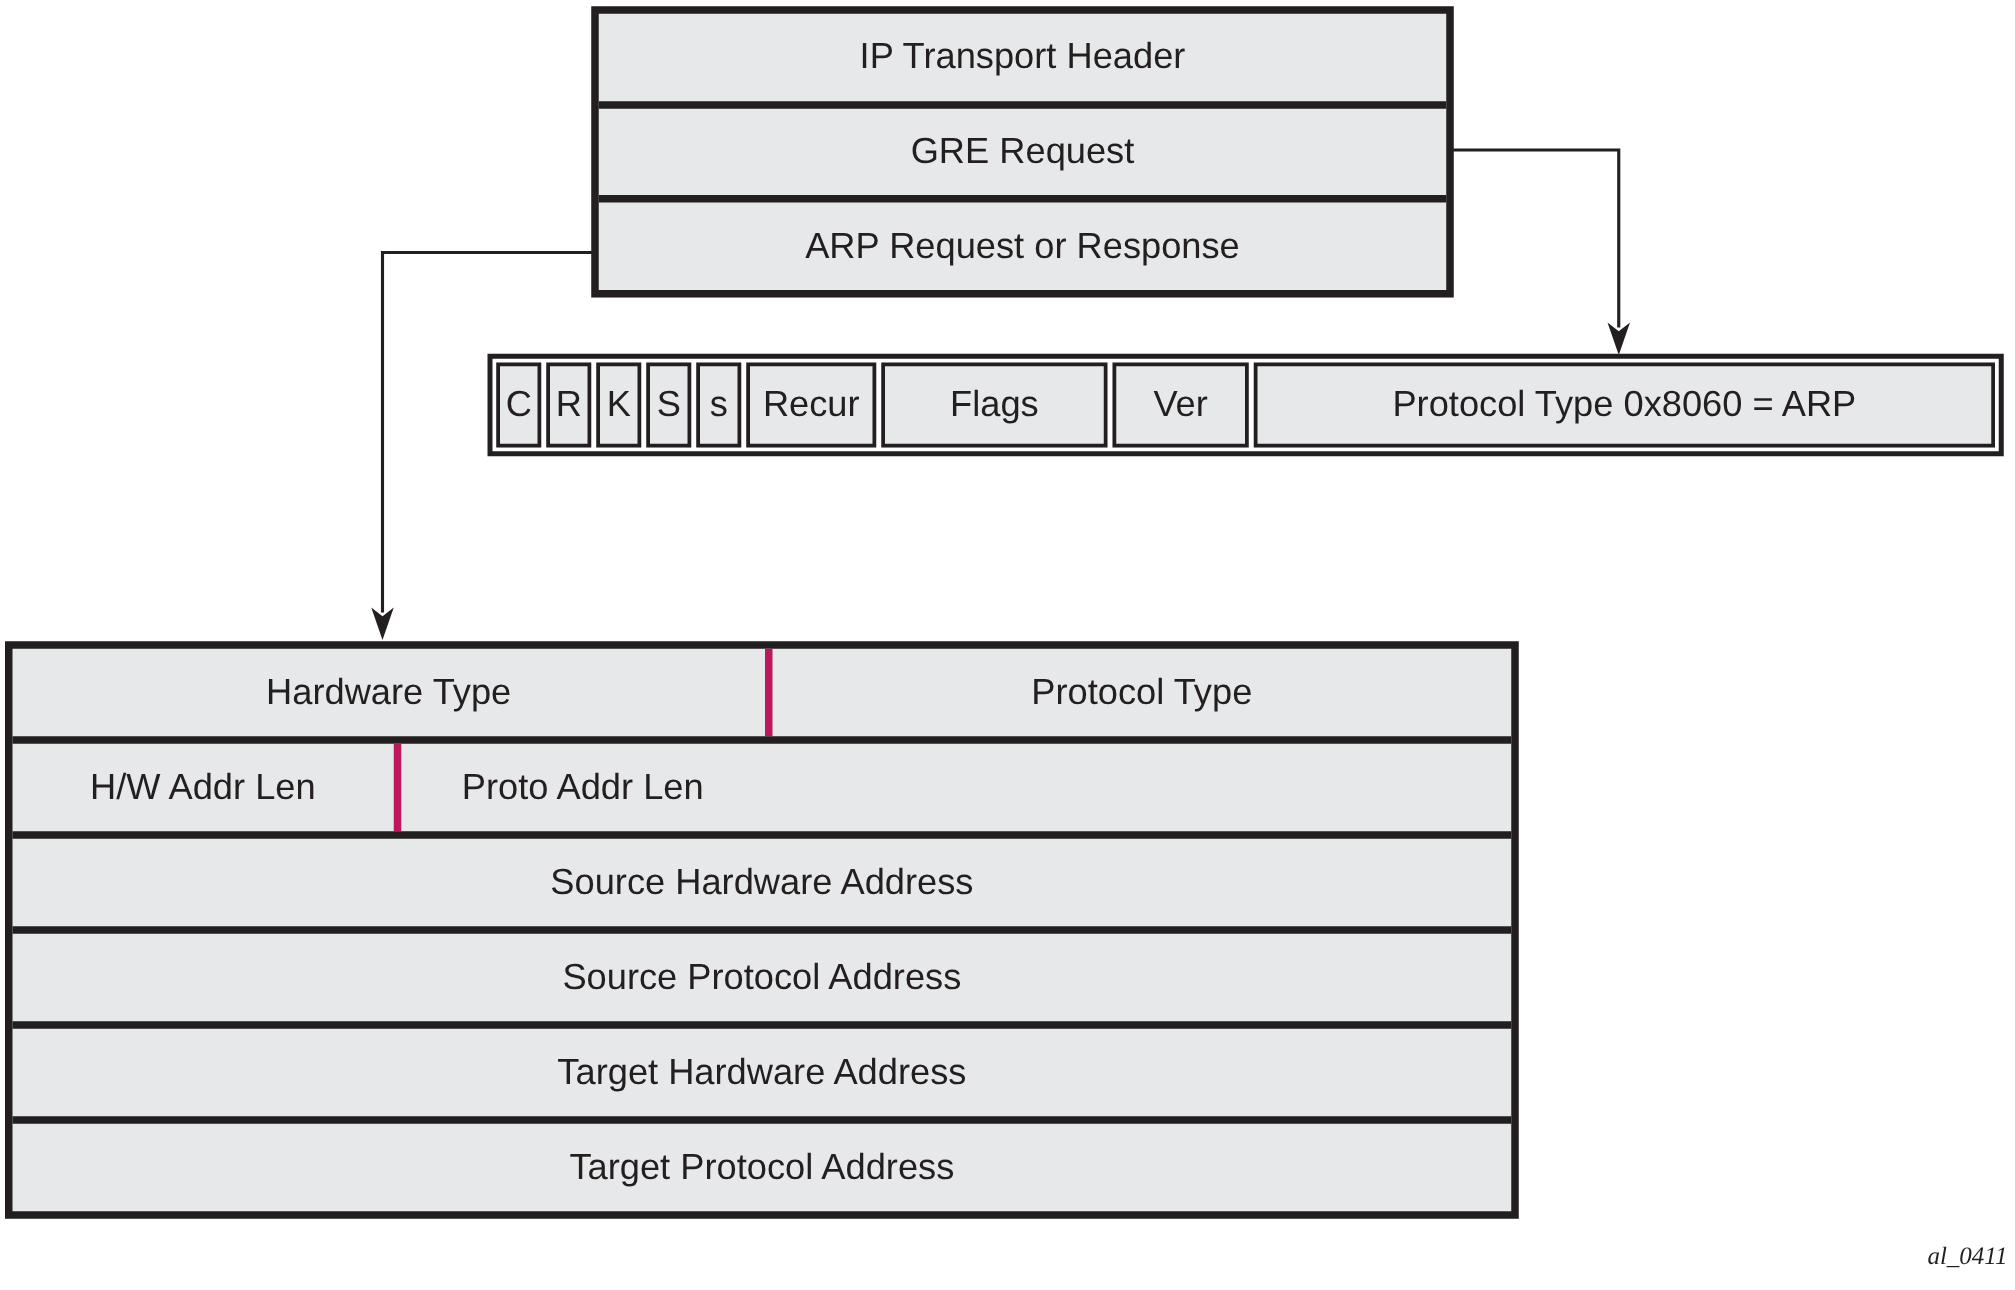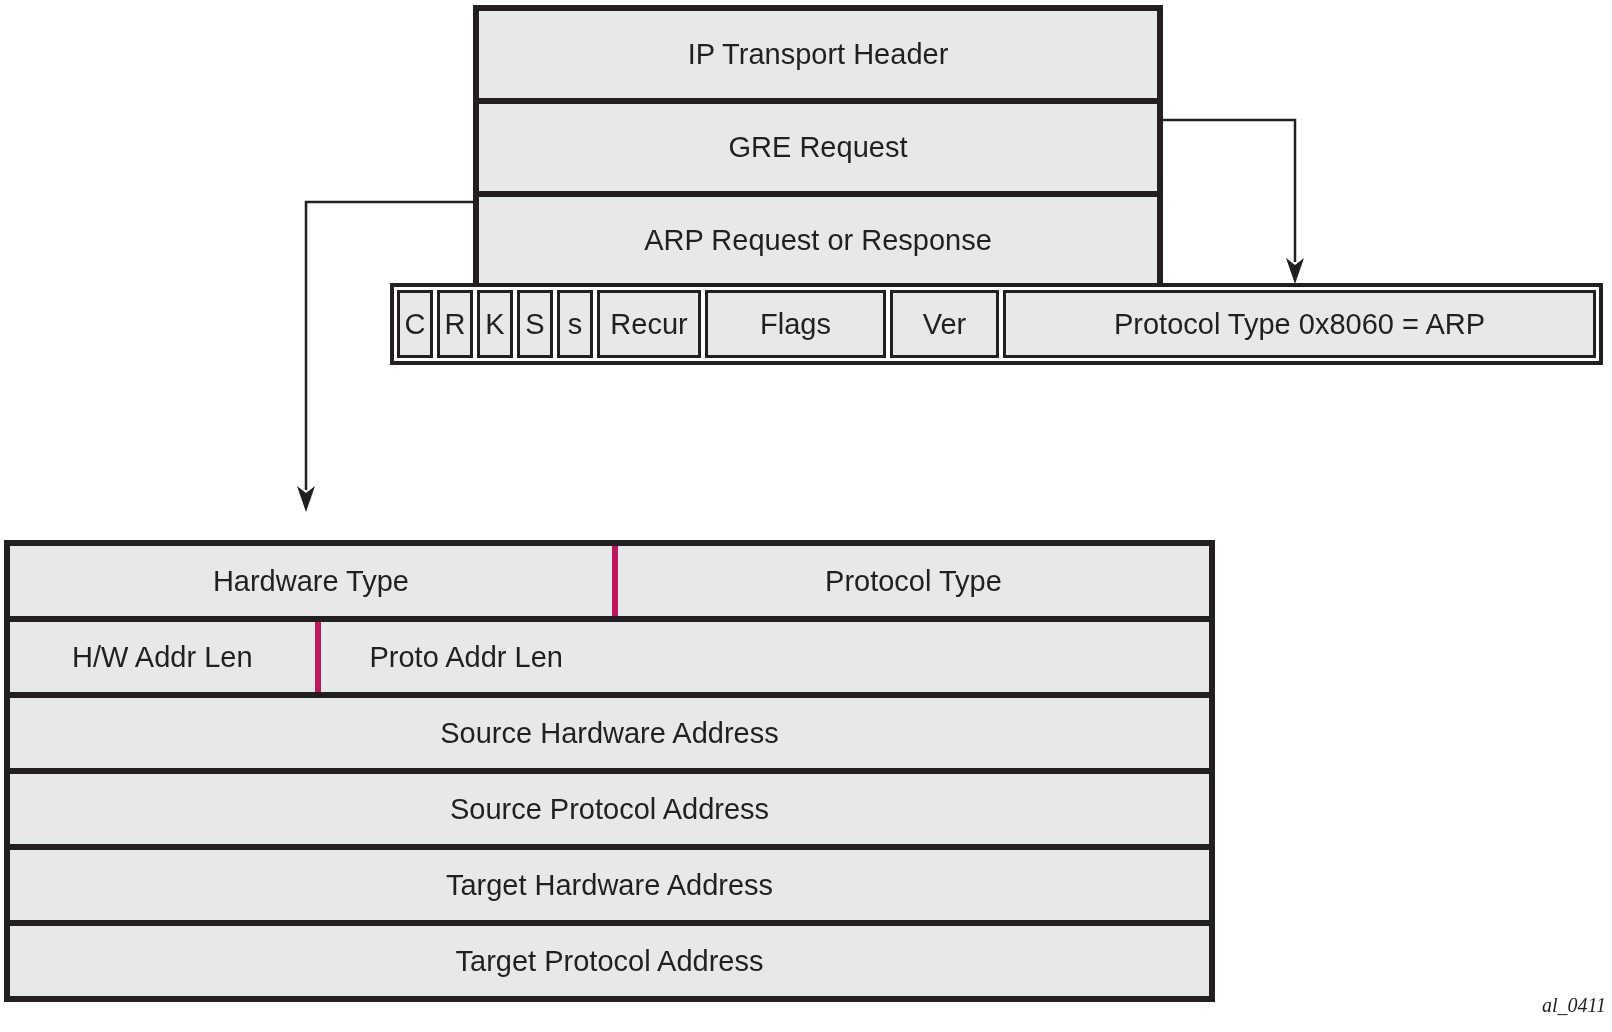--- a/index.html
+++ b/index.html
@@ -16,21 +16,21 @@
     color: #231f20;
     overflow: hidden;
   }
 
   
   .stack-box {
     position: absolute;
     left: 473px;
     top: 5px;
     width: 690px;
-    height: 285px;
+    height: 233px;
     box-sizing: border-box;
     border: 6px solid #231f20;
     background: #e7e8e9;
     display: flex;
     flex-direction: column;
   }
   .stack-row {
     flex: 1;
     display: flex;
     align-items: center;
@@ -68,21 +68,21 @@
   .gre-c, .gre-r, .gre-k, .gre-s-upper, .gre-s-lower { flex-basis: 36px; }
   .gre-recur { flex-basis: 104px; }
   .gre-flags { flex-basis: 181px; }
   .gre-ver   { flex-basis: 109px; align-items: center; }
   .gre-ptype { flex: 1 1 auto; }
 
   
   .arp-table {
     position: absolute;
     left: 4px;
-    top: 540px;
+    top: 513px;
     width: 1211px;
     height: 462px;
     box-sizing: border-box;
     border: 6px solid #231f20;
     background: #e7e8e9;
     display: flex;
     flex-direction: column;
   }
   .arp-row {
     flex: 1;

